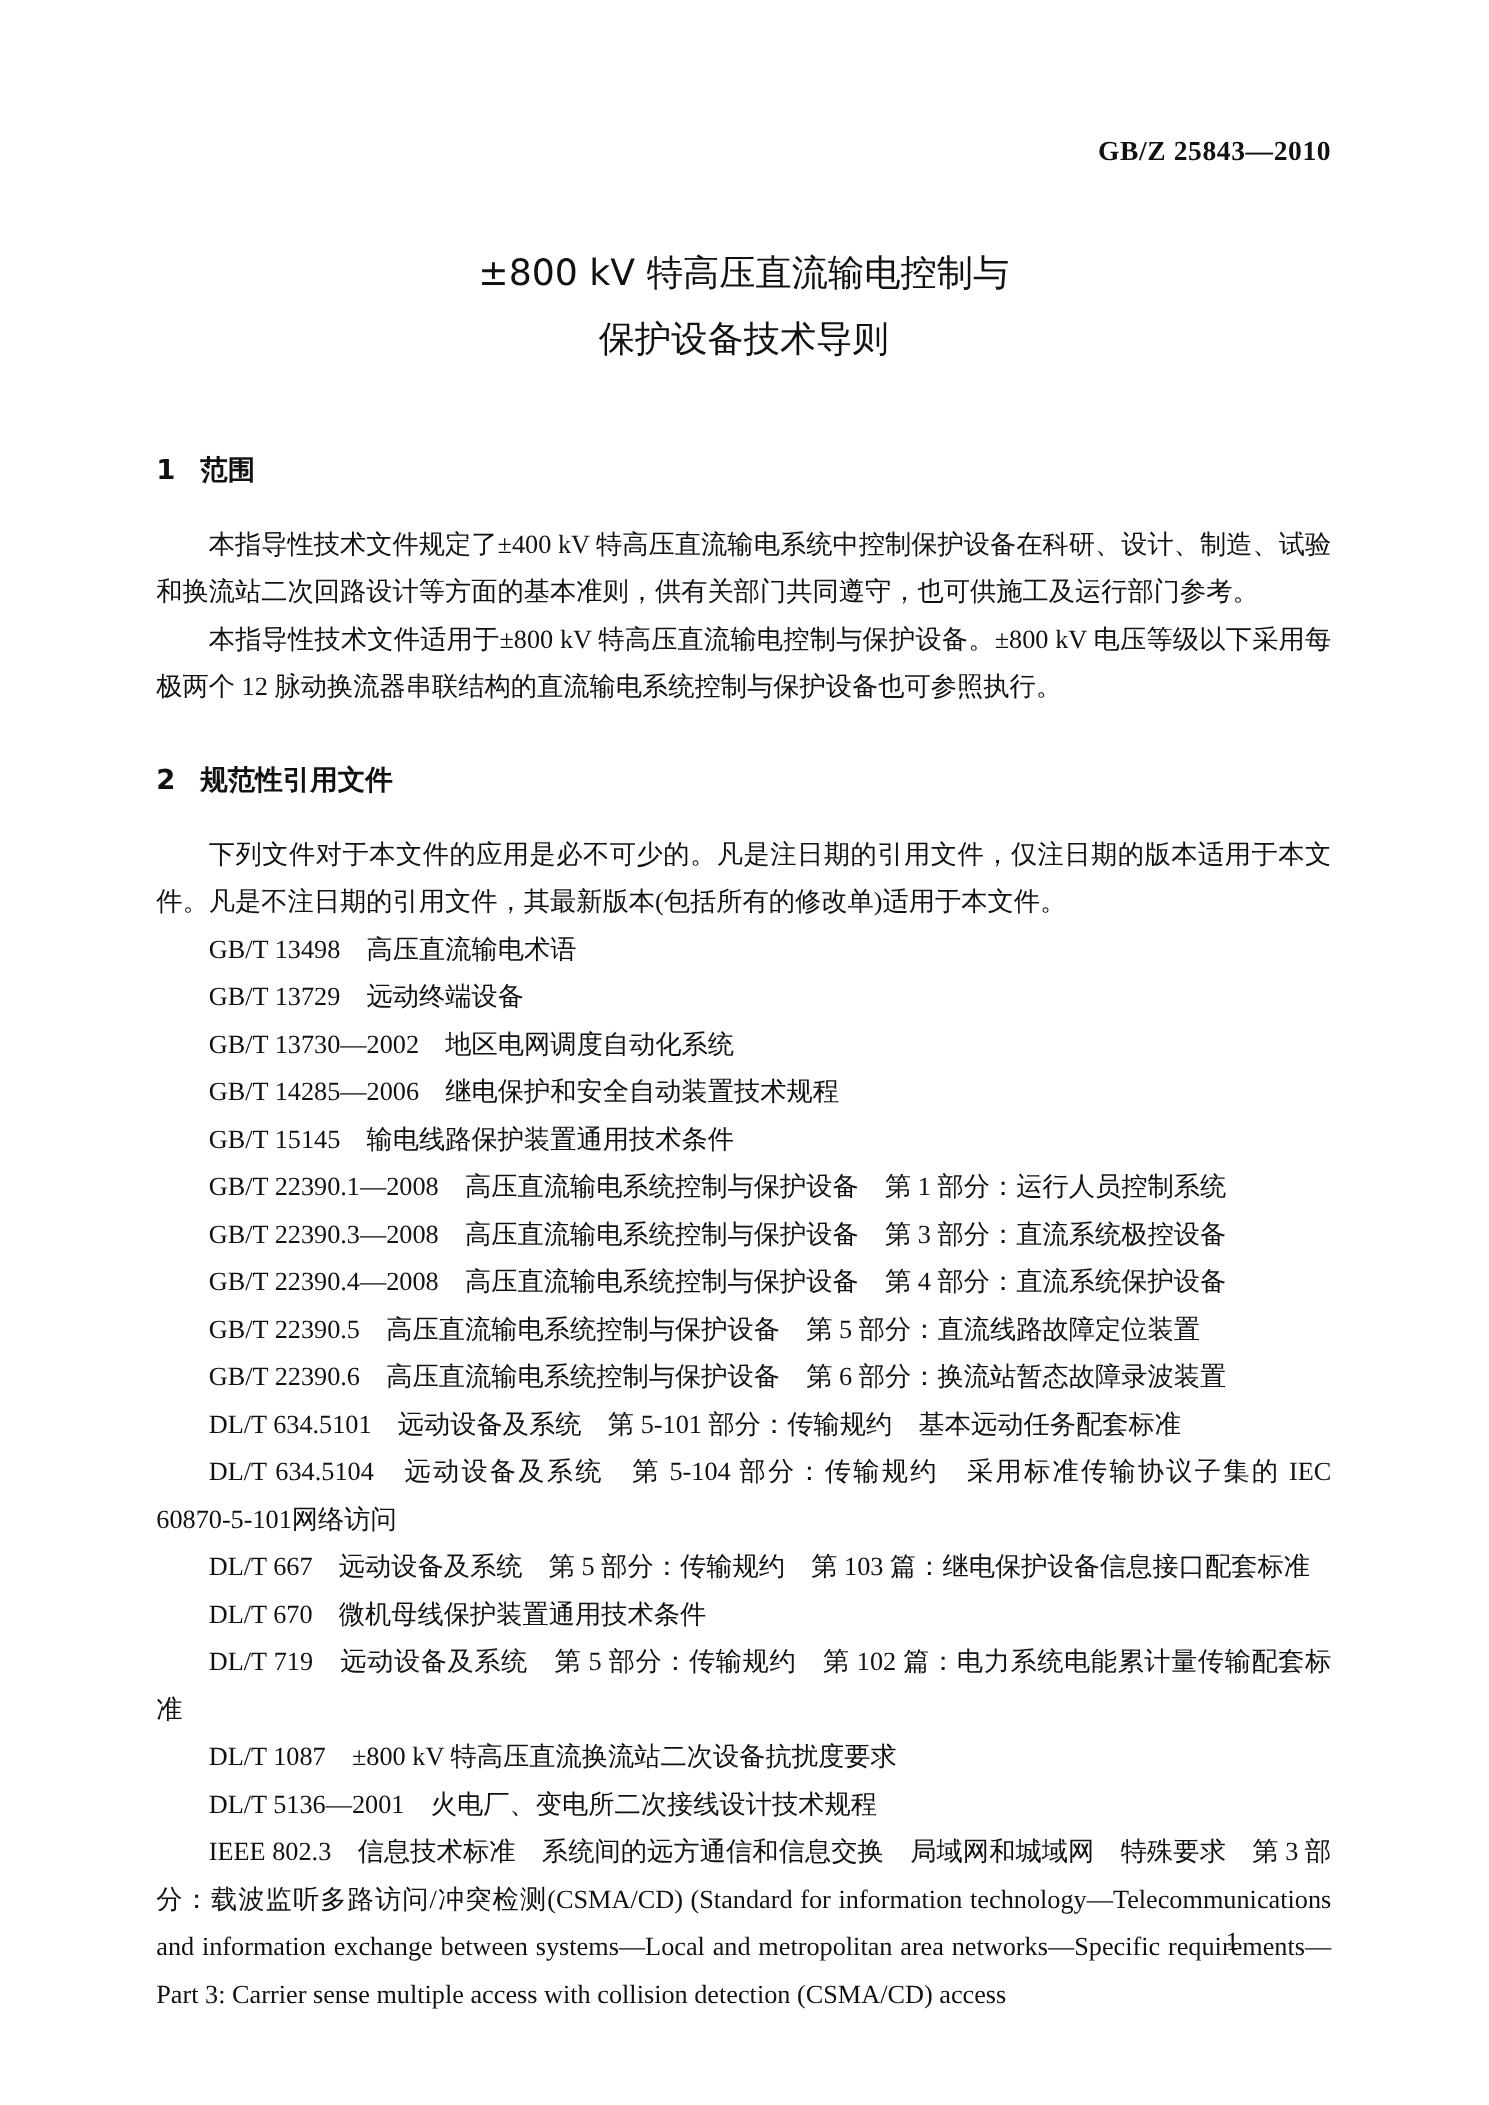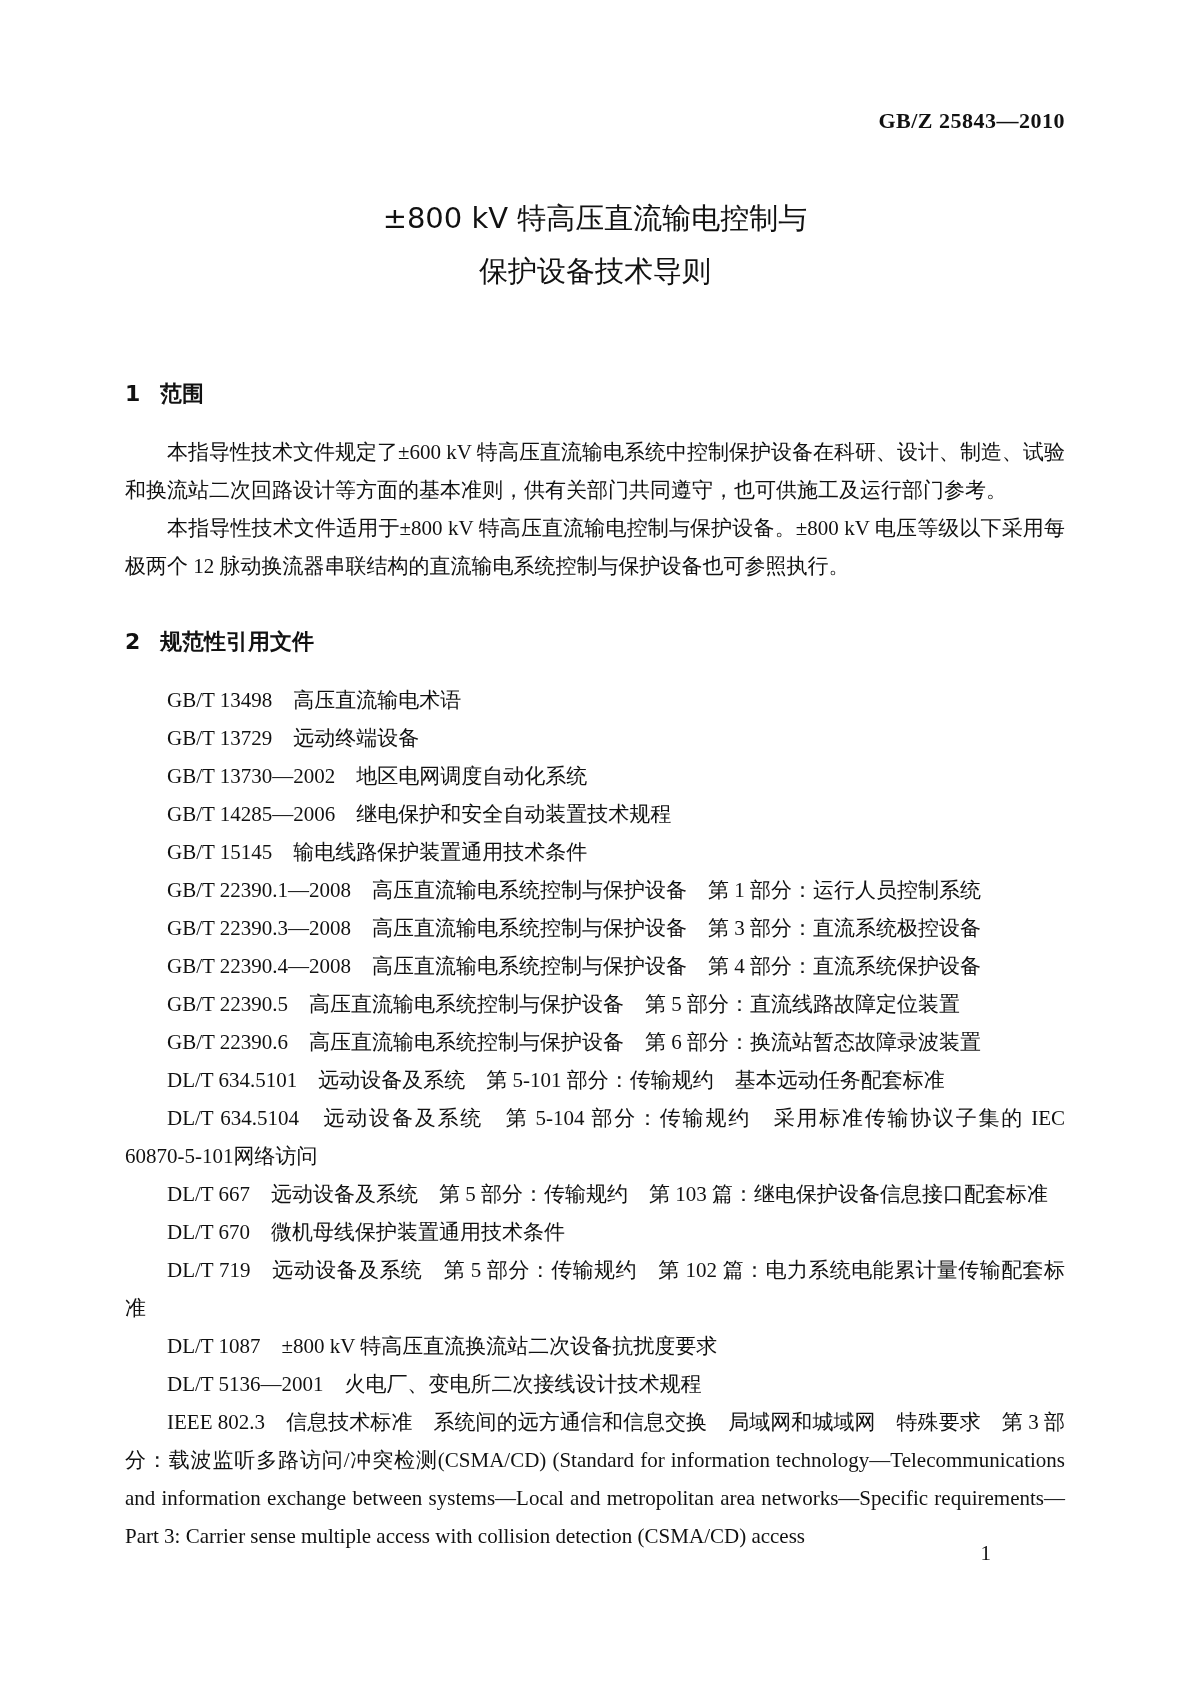--- a/index.html
+++ b/index.html
@@ -32,21 +32,21 @@
     text-align: center;
     font-family: "DejaVu Sans", "Liberation Sans", sans-serif;
     font-weight: normal;
     font-size: 29px;
     line-height: 53px;
   }
   .doc-title .title-line {
     display: block;
   }
   .section-heading {
-    margin: 81px 0 24px 0;
+    margin: 64px 0 24px 0;
     font-family: "DejaVu Sans", "Liberation Sans", sans-serif;
     font-weight: bold;
     font-size: 22px;
     line-height: 30px;
   }
   .section-heading .sec-num {
     display: inline-block;
     margin-right: 0.9em;
   }
   .section-heading.second {
@@ -86,27 +86,28 @@
 
   <h1 class="doc-title">
     <span class="title-line">±800 kV 特高压直流输电控制与</span>
     <span class="title-line">保护设备技术导则</span>
   </h1>
 
   <h2 class="section-heading">
     <span class="sec-num">1</span><span>范围</span>
   </h2>
 
-  <p class="body-par">本指导性技术文件规定了±600 kV 特高压直流输电系统中控制保护设备在科研、设计、制造、试验和换流站二次回路设计等方面的基本准则，供有关部门共同遵守，也可供施工及运行部门参考。</p>
+  <p class="body-par">本指导性技术文件规定了±400 kV 特高压直流输电系统中控制保护设备在科研、设计、制造、试验和换流站二次回路设计等方面的基本准则，供有关部门共同遵守，也可供施工及运行部门参考。</p>
   <p class="body-par">本指导性技术文件适用于±800 kV 特高压直流输电控制与保护设备。±800 kV 电压等级以下采用每极两个 12 脉动换流器串联结构的直流输电系统控制与保护设备也可参照执行。</p>
 
   <h2 class="section-heading second">
     <span class="sec-num">2</span><span>规范性引用文件</span>
   </h2>
 
+  <p class="body-par">下列文件对于本文件的应用是必不可少的。凡是注日期的引用文件，仅注日期的版本适用于本文件。凡是不注日期的引用文件，其最新版本(包括所有的修改单)适用于本文件。</p>
 
   <div class="ref-list">
     <p class="ref-item">GB/T 13498　高压直流输电术语</p>
     <p class="ref-item">GB/T 13729　远动终端设备</p>
     <p class="ref-item">GB/T 13730—2002　地区电网调度自动化系统</p>
     <p class="ref-item">GB/T 14285—2006　继电保护和安全自动装置技术规程</p>
     <p class="ref-item">GB/T 15145　输电线路保护装置通用技术条件</p>
     <p class="ref-item">GB/T 22390.1—2008　高压直流输电系统控制与保护设备　第 1 部分：运行人员控制系统</p>
     <p class="ref-item">GB/T 22390.3—2008　高压直流输电系统控制与保护设备　第 3 部分：直流系统极控设备</p>
     <p class="ref-item">GB/T 22390.4—2008　高压直流输电系统控制与保护设备　第 4 部分：直流系统保护设备</p>

